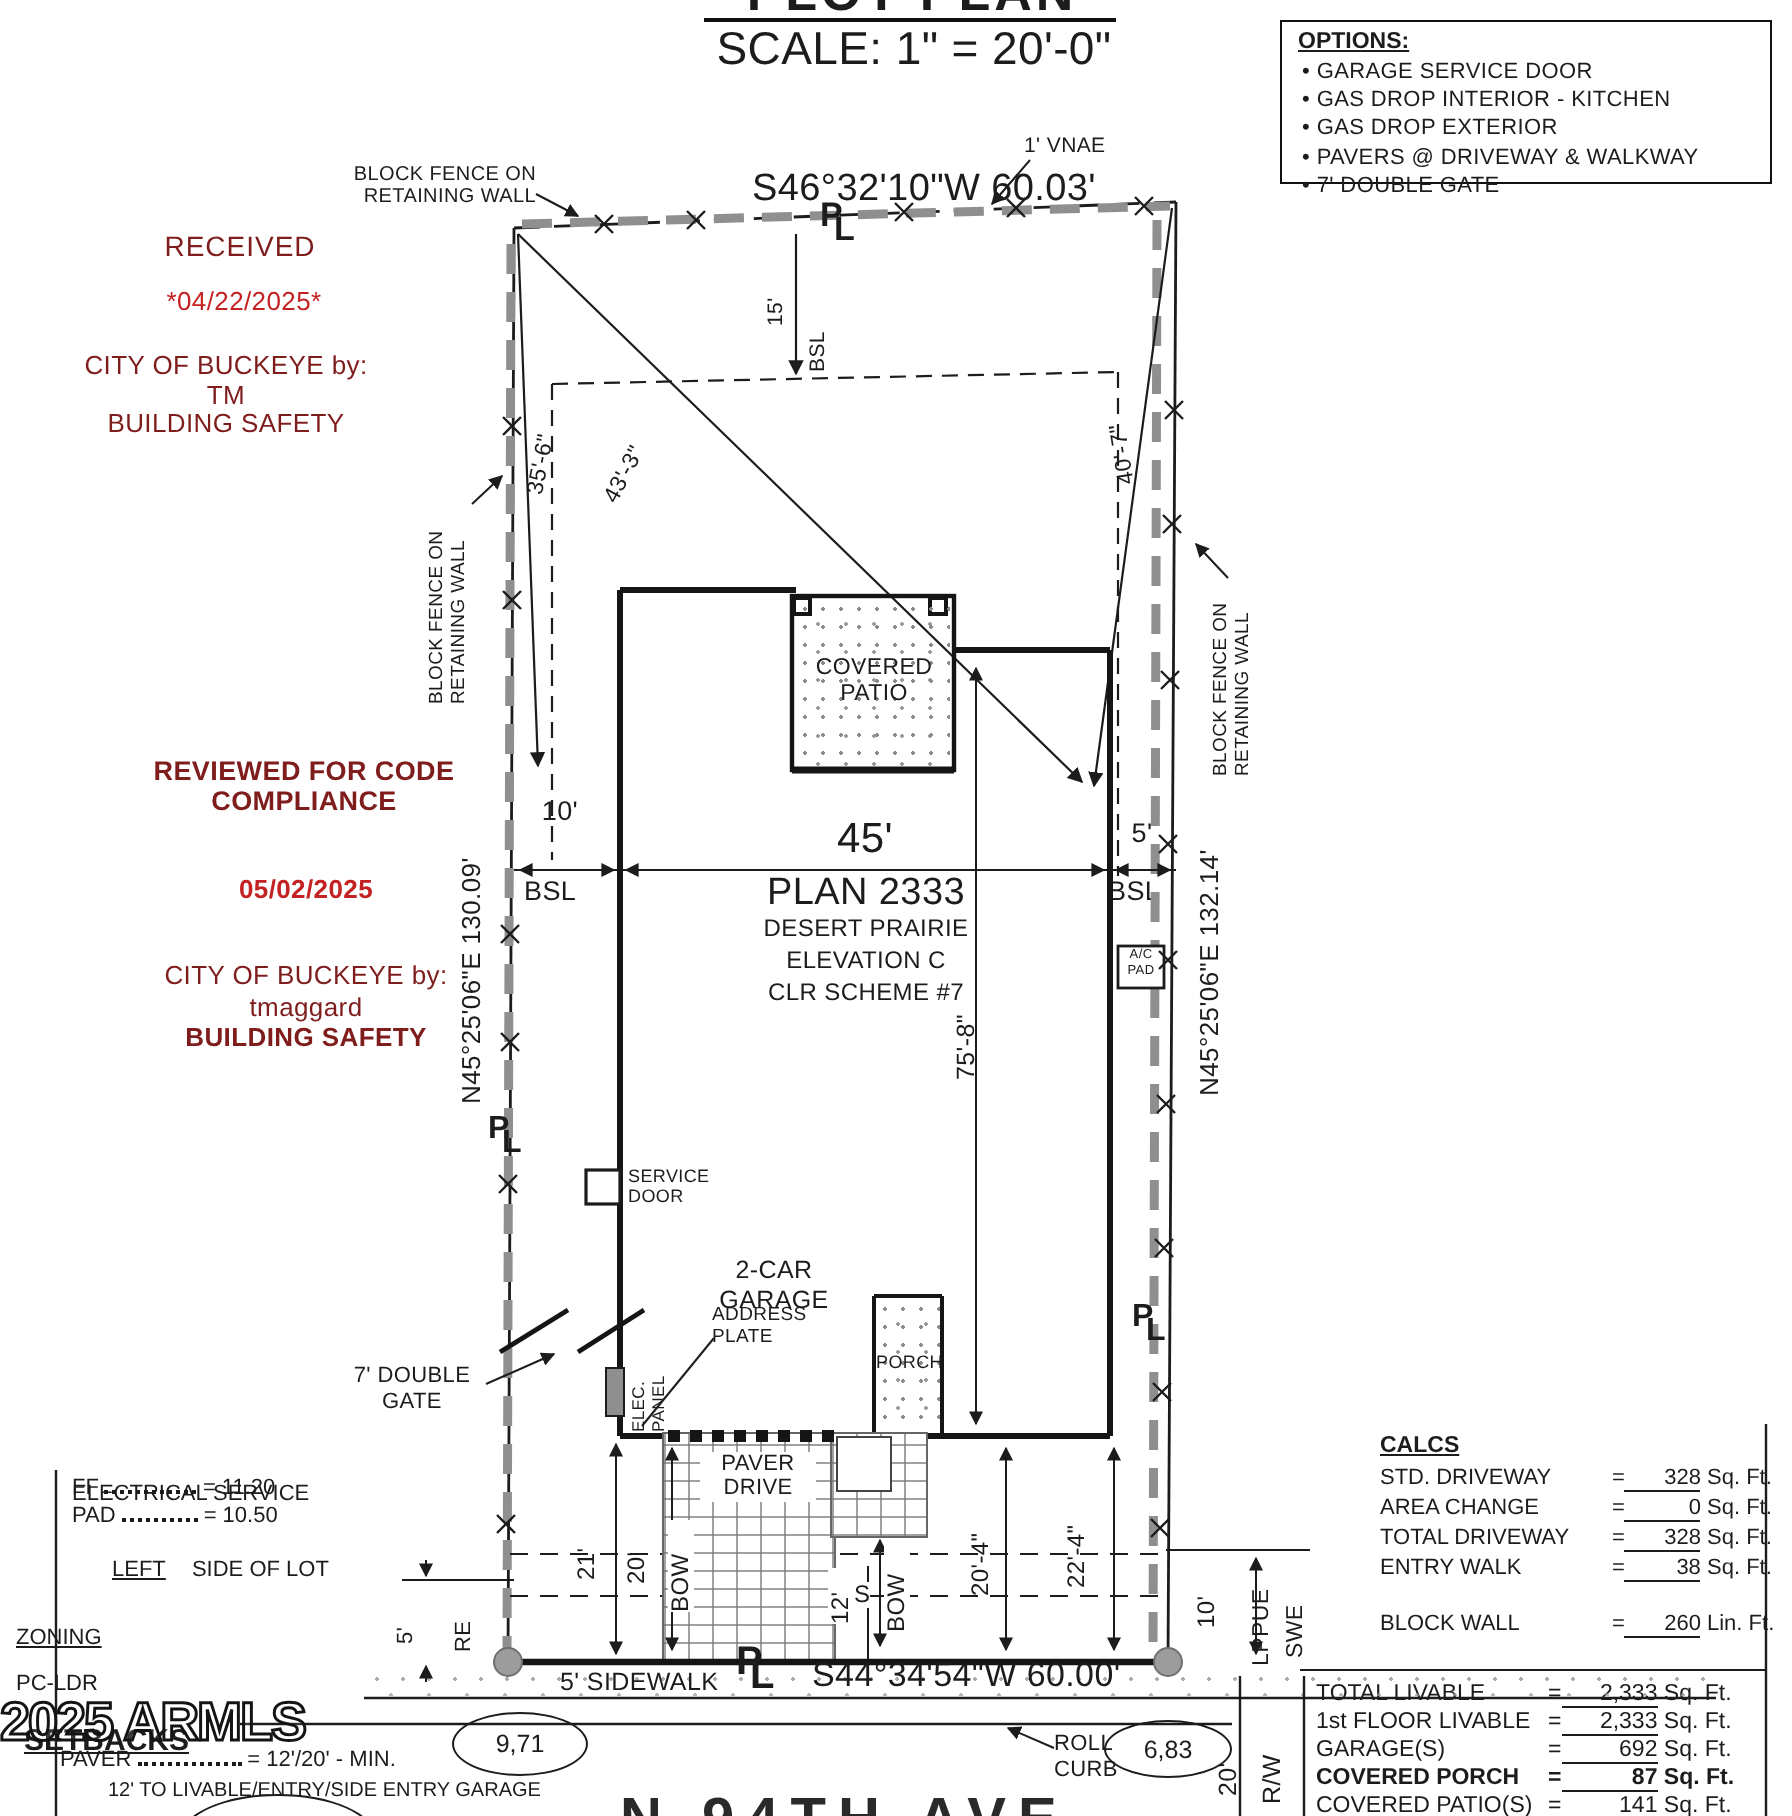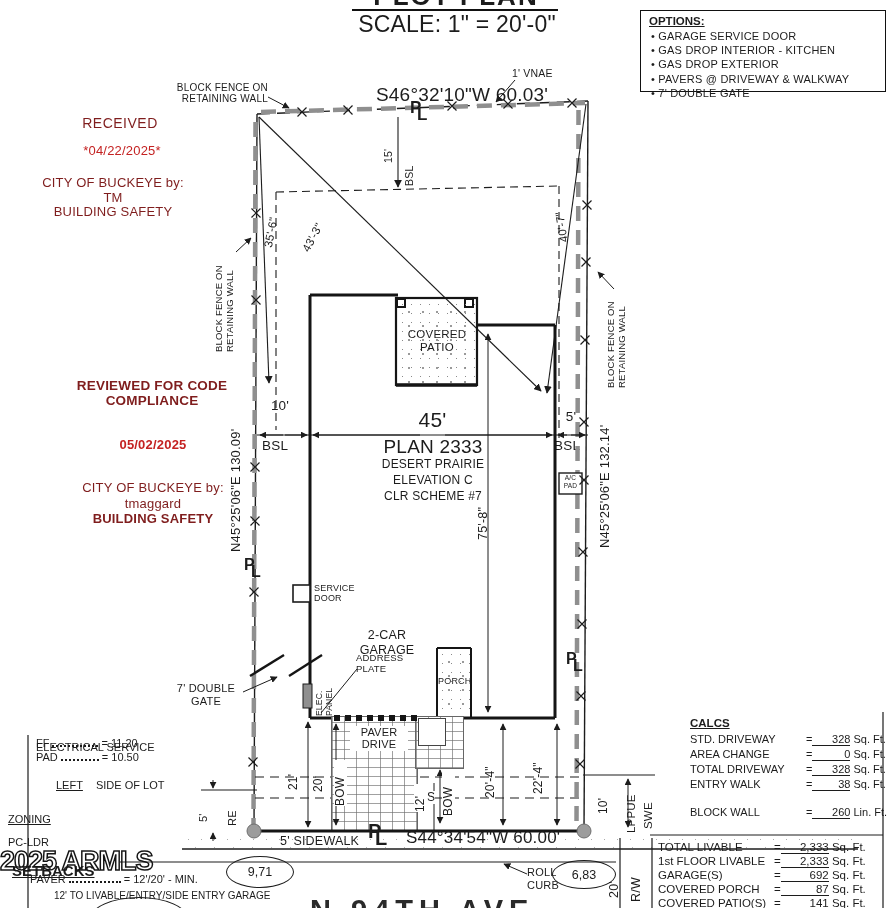--- a/index.html
+++ b/index.html
@@ -312,16 +312,16 @@
   <div class="row" style="left:690px;top:717px;font-size:11.5px;font-weight:bold;text-decoration:underline;">CALCS</div>
   <div class="row" style="left:690px;top:733px;"><span style="display:inline-block;width:116px">STD. DRIVEWAY</span><span>=</span><span class="val" style="width:38px">328</span> <span>Sq. Ft.</span></div>
   <div class="row" style="left:690px;top:748px;"><span style="display:inline-block;width:116px">AREA CHANGE</span><span>=</span><span class="val" style="width:38px">0</span> <span>Sq. Ft.</span></div>
   <div class="row" style="left:690px;top:763px;"><span style="display:inline-block;width:116px">TOTAL DRIVEWAY</span><span>=</span><span class="val" style="width:38px">328</span> <span>Sq. Ft.</span></div>
   <div class="row" style="left:690px;top:778px;"><span style="display:inline-block;width:116px">ENTRY WALK</span><span>=</span><span class="val" style="width:38px">38</span> <span>Sq. Ft.</span></div>
   <div class="row" style="left:690px;top:806px;"><span style="display:inline-block;width:116px">BLOCK WALL</span><span>=</span><span class="val" style="width:38px">260</span> <span>Lin. Ft.</span></div>
 
   <div class="row" style="left:658px;top:841px;font-size:11.5px;"><span style="display:inline-block;width:116px">TOTAL LIVABLE</span><span>=</span><span class="val" style="width:48px">2,333</span> <span>Sq. Ft.</span></div>
   <div class="row" style="left:658px;top:855px;font-size:11.5px;"><span style="display:inline-block;width:116px">1st FLOOR LIVABLE</span><span>=</span><span class="val" style="width:48px">2,333</span> <span>Sq. Ft.</span></div>
   <div class="row" style="left:658px;top:869px;font-size:11.5px;"><span style="display:inline-block;width:116px">GARAGE(S)</span><span>=</span><span class="val" style="width:48px">692</span> <span>Sq. Ft.</span></div>
-  <div class="row" style="left:658px;top:883px;font-size:11.5px;"><span style="display:inline-block;width:116px">COVERED PORCH</span><span>=</span><span class="val" style="width:48px">87</span> <span>Sq. Ft.</span></div>
+  <div class="row" style="left:658px;top:883px;font-size:11.5px;font-weight:bold;"><span style="display:inline-block;width:116px">COVERED PORCH</span><span>=</span><span class="val" style="width:48px">87</span> <span>Sq. Ft.</span></div>
   <div class="row" style="left:658px;top:897px;font-size:11.5px;"><span style="display:inline-block;width:116px">COVERED PATIO(S)</span><span>=</span><span class="val" style="width:48px">141</span> <span>Sq. Ft.</span></div>
 
 </div>
 
 </body></html>

